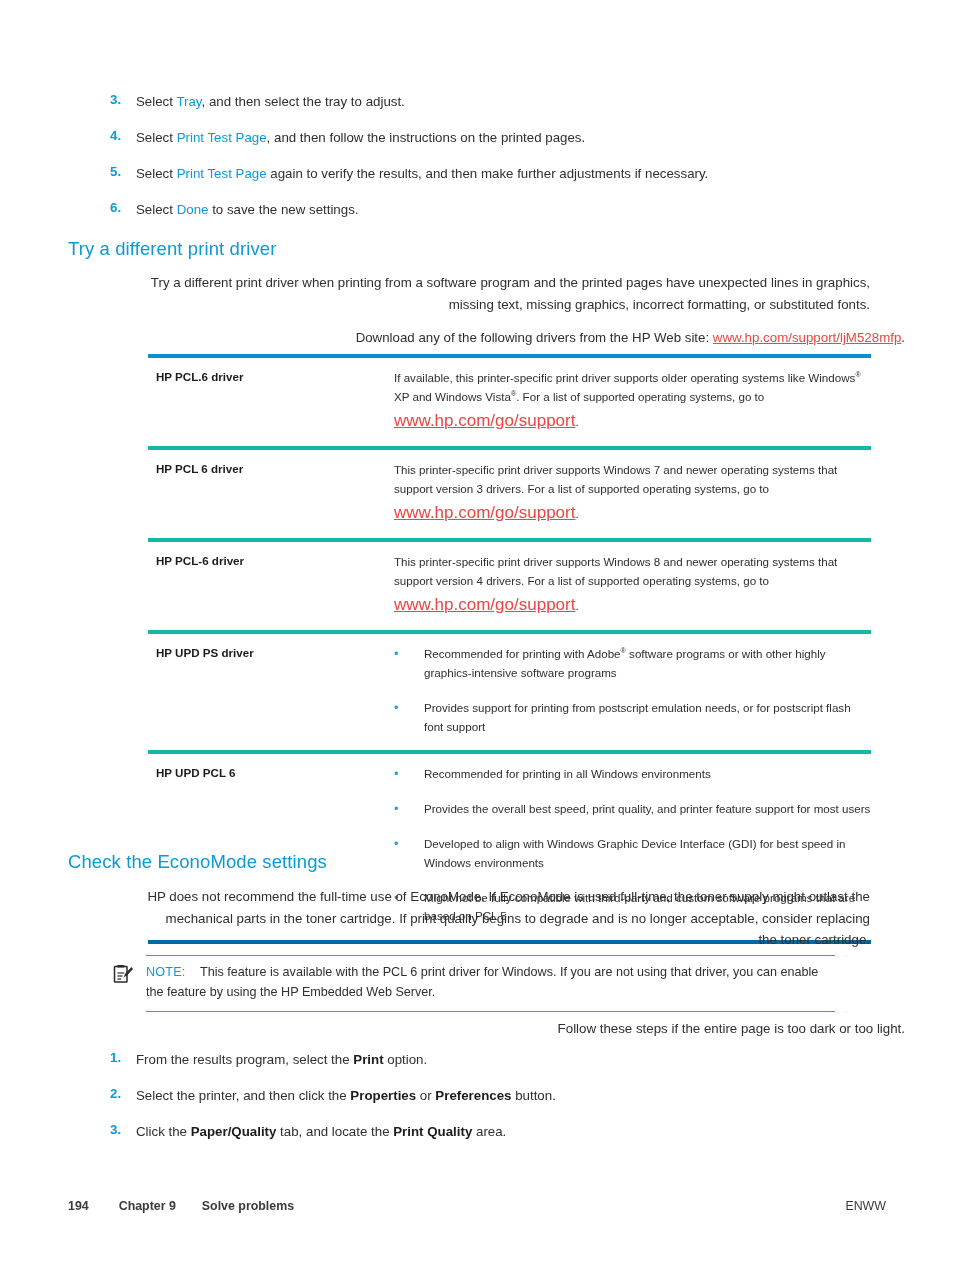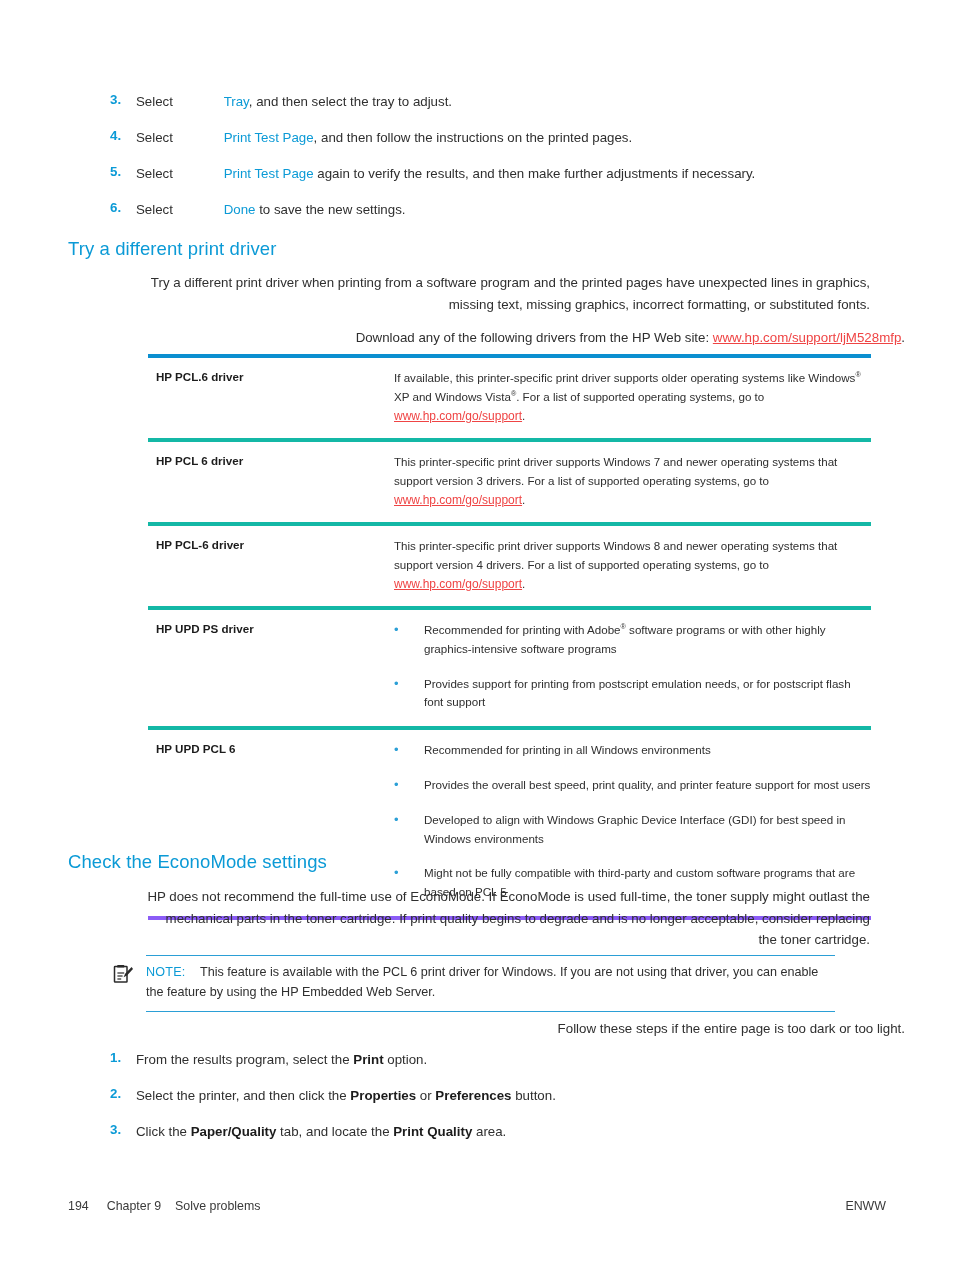--- a/index.html
+++ b/index.html
@@ -22,21 +22,21 @@
   }
 
   
   .body-text {
     font-size: 13.3px;
     line-height: 1.62;
     color: #2f2f2f;
     letter-spacing: 0.0px;
     text-align: right;
   }
-  .accent { color: #0b9ad6; margin-left: 47px; }
+  .accent { color: #0b9ad6; }
   .bold { font-weight: bold; color: #1c1c1c; }
   a.link, .link {
     color: #ef4444;
     text-decoration: underline;
     text-underline-offset: 1px;
   }
   sup { font-size: 0.62em; vertical-align: super; line-height: 0; }
 
   
   .olist { margin: 0; padding: 0; list-style: none; }
@@ -76,38 +76,38 @@
     width: 100%;
     border-collapse: collapse;
     table-layout: fixed;
   }
   table.drivers td {
     vertical-align: top;
     padding: 11px 0 12px 0;
     border-bottom: 4px solid #14b8a6;
   }
   table.drivers tr:last-child td {
-    border-bottom: 4px solid #8b5cf6;
+    border-bottom: 4px solid #0369a1;
   }
   table.drivers td.c1 {
     width: 242px;
     padding-right: 12px;
     padding-left: 8px;
     font-size: 11.6px;
     font-weight: bold;
     color: #1c1c1c;
     line-height: 1.45;
   }
   table.drivers td.c2 {
     font-size: 11.6px;
     line-height: 1.62;
     color: #2f2f2f;
     padding-left: 4px;
   }
-  table.drivers td.c2 a { font-size: 12px; }
+  table.drivers td.c2 a { font-size: 17px; }
   .tbl-top-rule {
     height: 4px;
     background: #0b8fd0;
     width: 100%;
   }
   .tbl-wrap { width: 723px; margin-left: 0; }
 
   ul.bullets { margin: 0; padding: 0; list-style: none; }
   ul.bullets li {
     display: flex;
@@ -166,21 +166,21 @@
     position: absolute;
     left: 68px;
     right: 68px;
     bottom: 58px;
     display: flex;
     justify-content: space-between;
     align-items: baseline;
     font-size: 12.4px;
     color: #3a3a3a;
   }
-  .footer .left { display: flex; gap: 0; }
+  .footer .left { display: flex; gap: 12px; font-weight: bold; }
   .footer .pg { margin-right: 18px; }
   .footer .ch { margin-right: 14px; }
 </style>
 </head>
 <body>
 
 <div class="page">
 
   <div style="position:absolute; left:100px; top:92px; width:790px;">
     <ol class="olist" id="steps-top">

